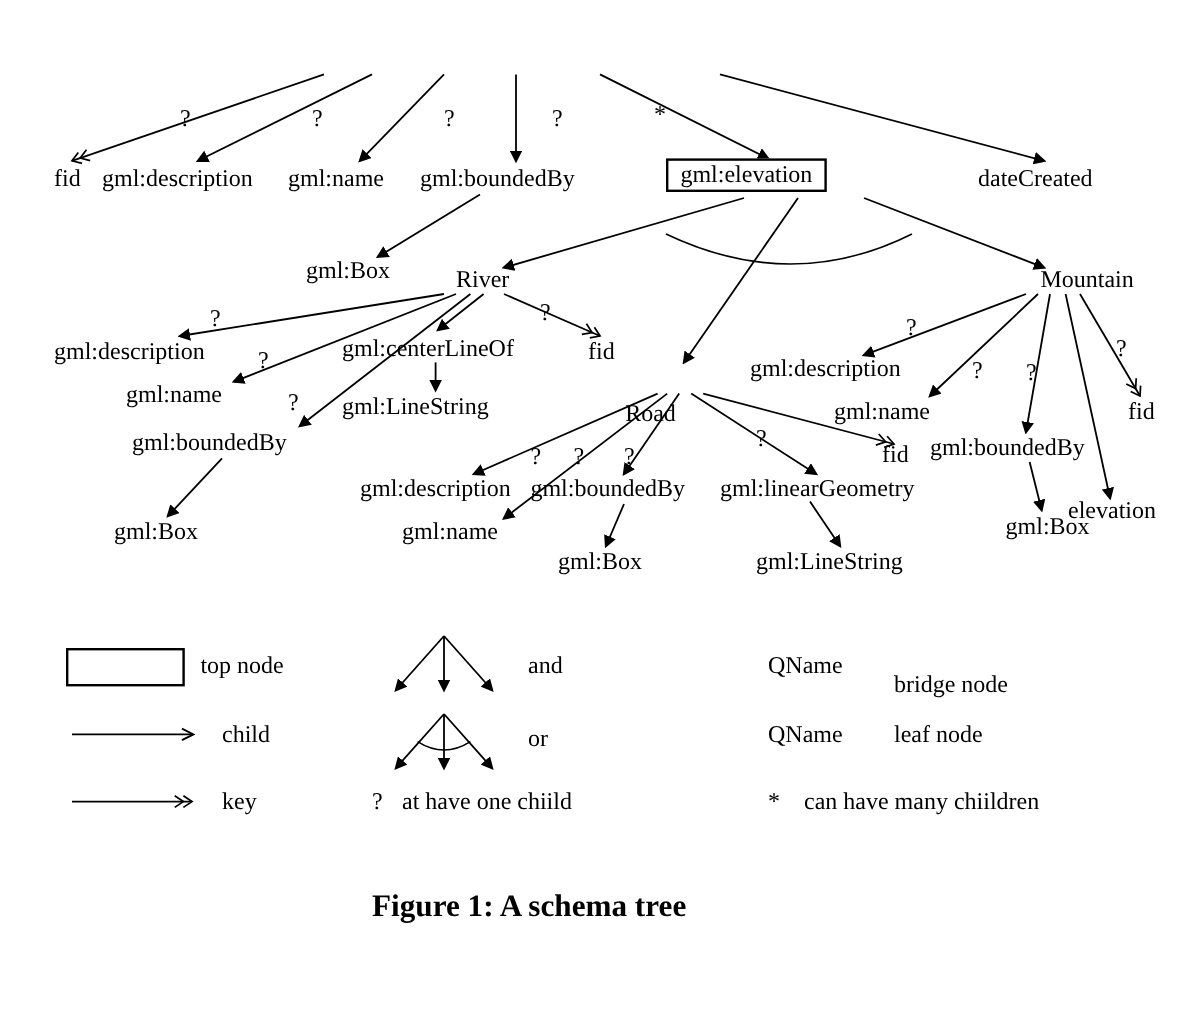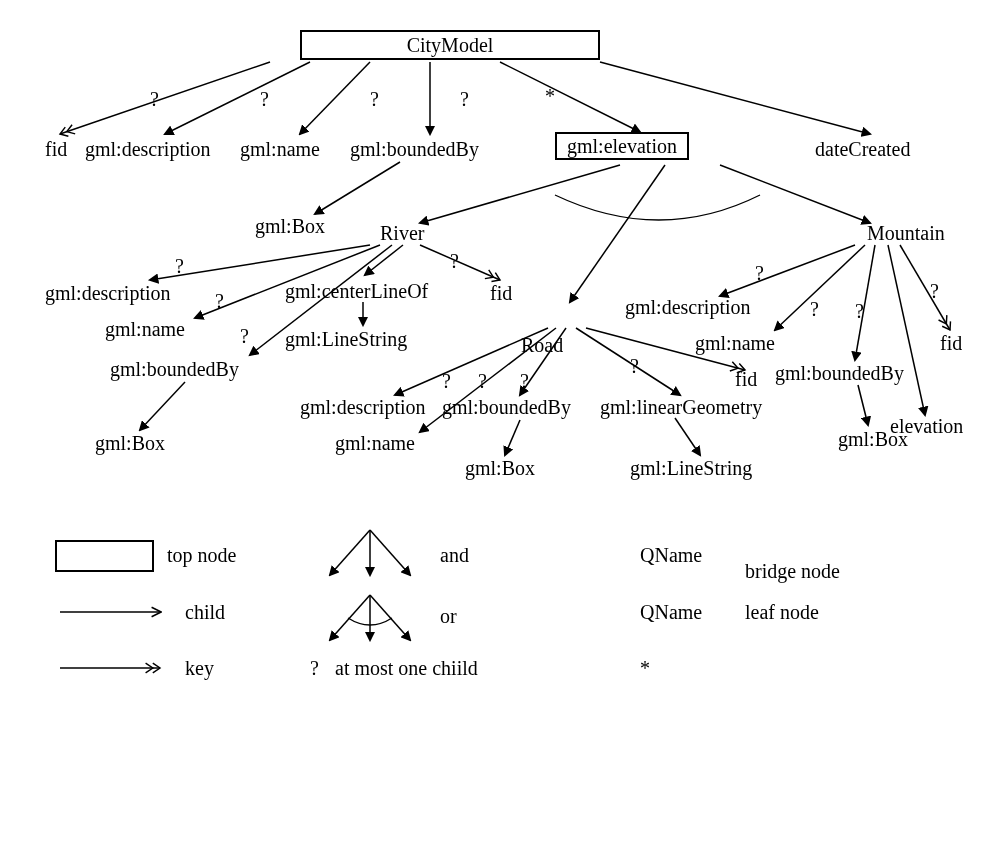--- a/index.html
+++ b/index.html
@@ -120,21 +120,20 @@
     <line x1="370" y1="530" x2="330" y2="575" stroke="#000" stroke-width="1.5" marker-end="url(#arrow)"></line>
     <line x1="370" y1="530" x2="370" y2="575" stroke="#000" stroke-width="1.5" marker-end="url(#arrow)"></line>
     <line x1="370" y1="530" x2="410" y2="575" stroke="#000" stroke-width="1.5" marker-end="url(#arrow)"></line>
 
     <line x1="370" y1="595" x2="330" y2="640" stroke="#000" stroke-width="1.5" marker-end="url(#arrow)"></line>
     <line x1="370" y1="595" x2="370" y2="640" stroke="#000" stroke-width="1.5" marker-end="url(#arrow)"></line>
     <line x1="370" y1="595" x2="410" y2="640" stroke="#000" stroke-width="1.5" marker-end="url(#arrow)"></line>
     <path d="M 348 618 Q 370 632 392 618" fill="none" stroke="#000" stroke-width="1.3"></path>
   </svg>
 
-  <div class="node boxed" style="left:300px; top:30px; width:260px; text-align:center;">CityModel</div>
 
   <div class="node" style="left:45px; top:138px;">fid</div>
   <div class="node" style="left:85px; top:138px;">gml:description</div>
   <div class="node" style="left:240px; top:138px;">gml:name</div>
   <div class="node" style="left:350px; top:138px;">gml:boundedBy</div>
   <div class="node boxed" style="left:555px; top:132px; padding:1px 10px;">gml:elevation</div>
   <div class="node" style="left:815px; top:138px;">dateCreated</div>
 
   <div class="node small" style="left:150px; top:88px;">?</div>
   <div class="node small" style="left:260px; top:88px;">?</div>
@@ -189,21 +188,23 @@
 
   <div class="legend-box" style="left:55px; top:540px; width:95px; height:28px;"></div>
   <div class="node" style="left:167px; top:544px;">top node</div>
 
   <div class="node" style="left:185px; top:601px;">child</div>
   <div class="node" style="left:185px; top:657px;">key</div>
 
   <div class="node" style="left:440px; top:544px;">and</div>
   <div class="node" style="left:440px; top:605px;">or</div>
   <div class="node small" style="left:310px; top:657px;">?</div>
-  <div class="node" style="left:335px; top:657px;">at most one chiild</div>
+  <div class="node" style="left:335px; top:657px;">at have one chiild</div>
 
   <div class="node" style="left:640px; top:544px;">QName</div>
   <div class="node" style="left:745px; top:544px;margin-top:16px;">bridge node</div>
   <div class="node" style="left:640px; top:601px;">QName</div>
   <div class="node" style="left:745px; top:601px;">leaf node</div>
   <div class="node small" style="left:640px; top:657px;">*</div>
-
+  <div class="node" style="left:670px; top:657px;">can have many chiildren</div>
+
+  <div class="caption" style="left:310px; top:740px;">Figure 1: A schema tree</div>
 </div>
 
 </body></html>

